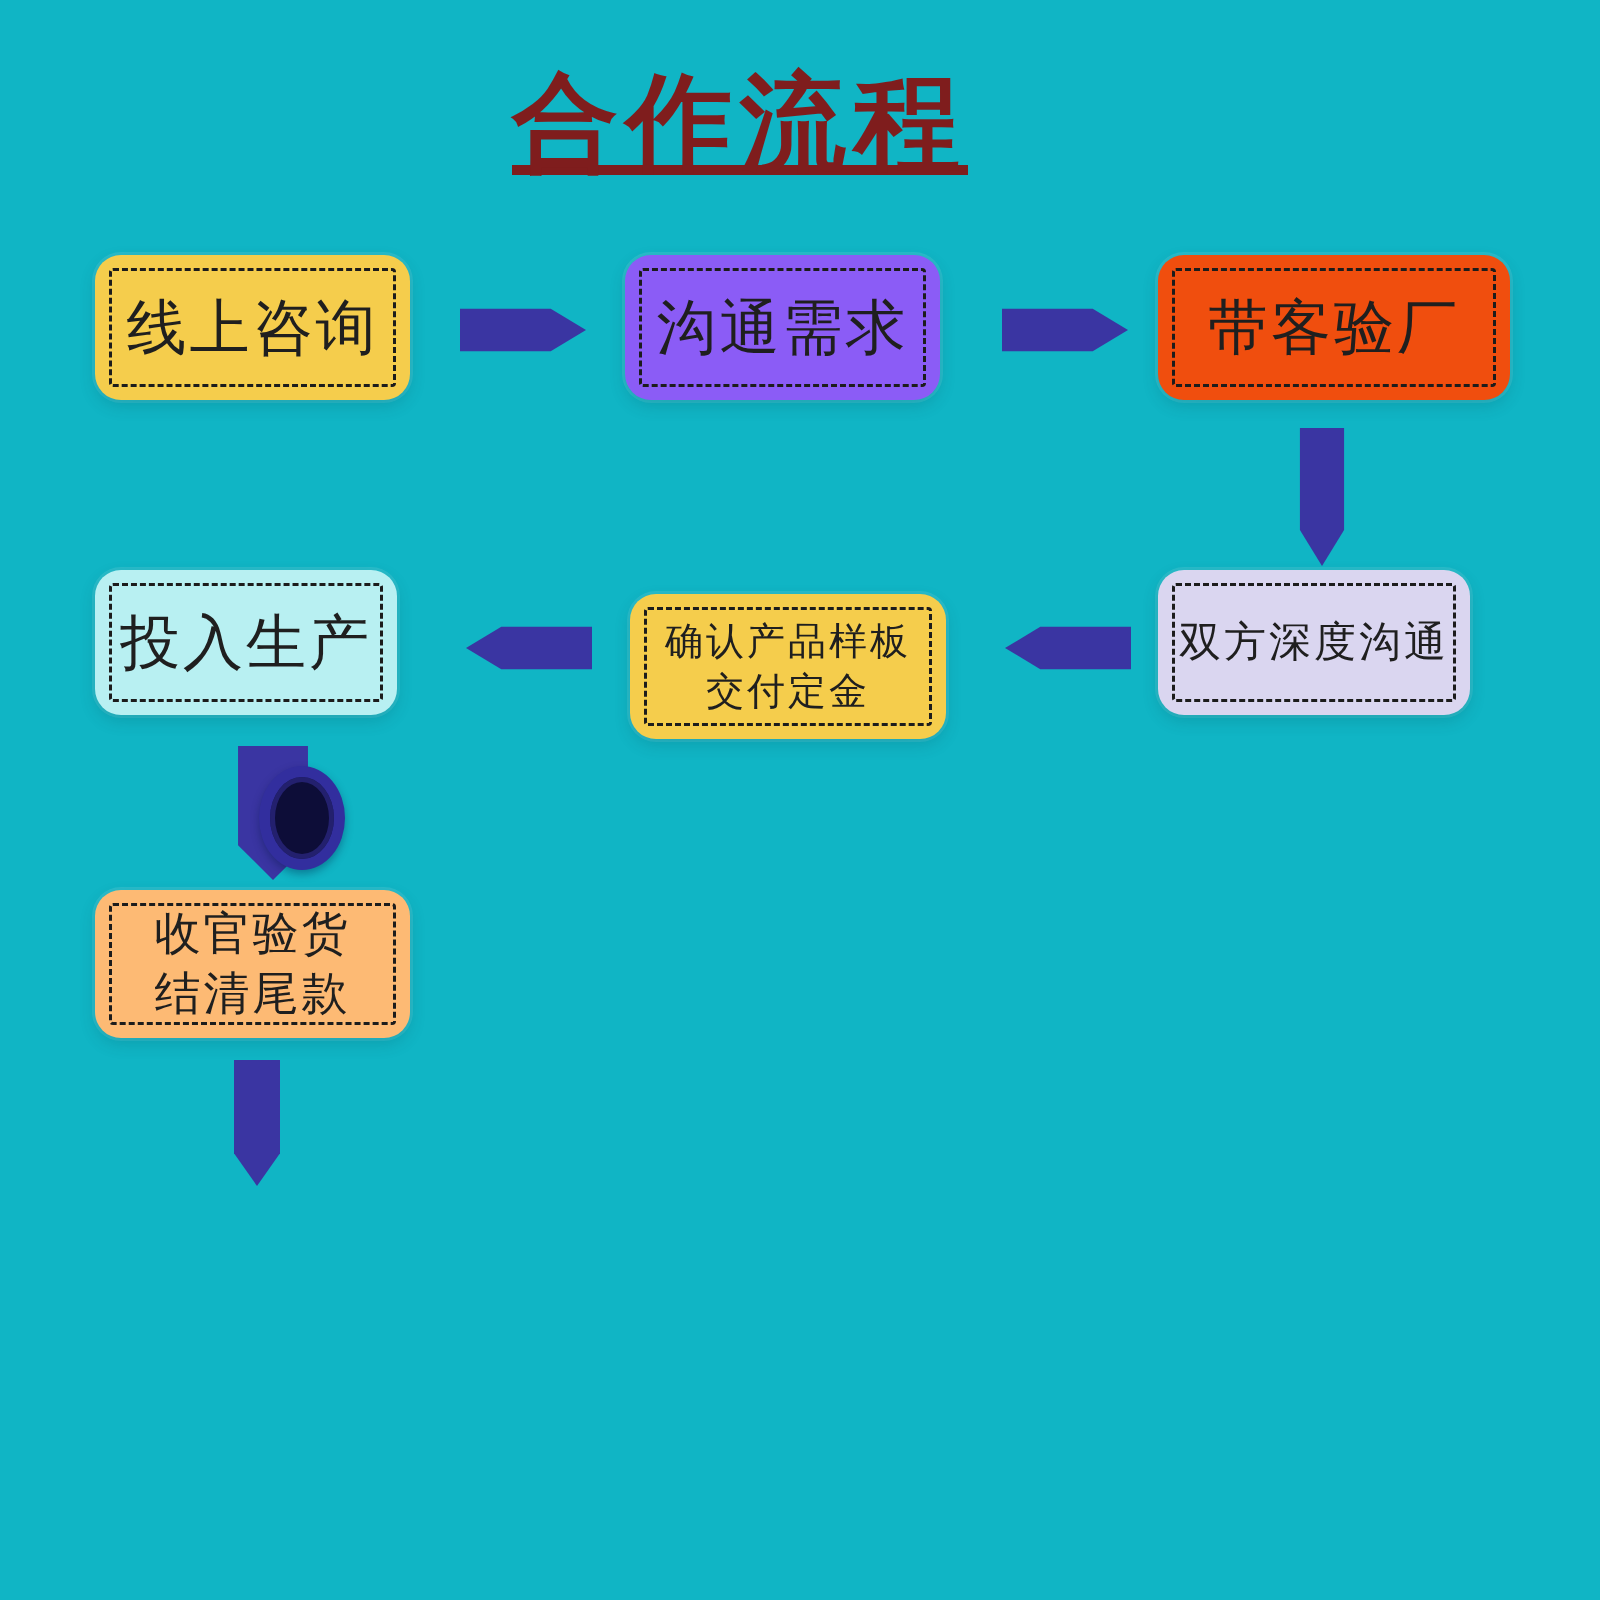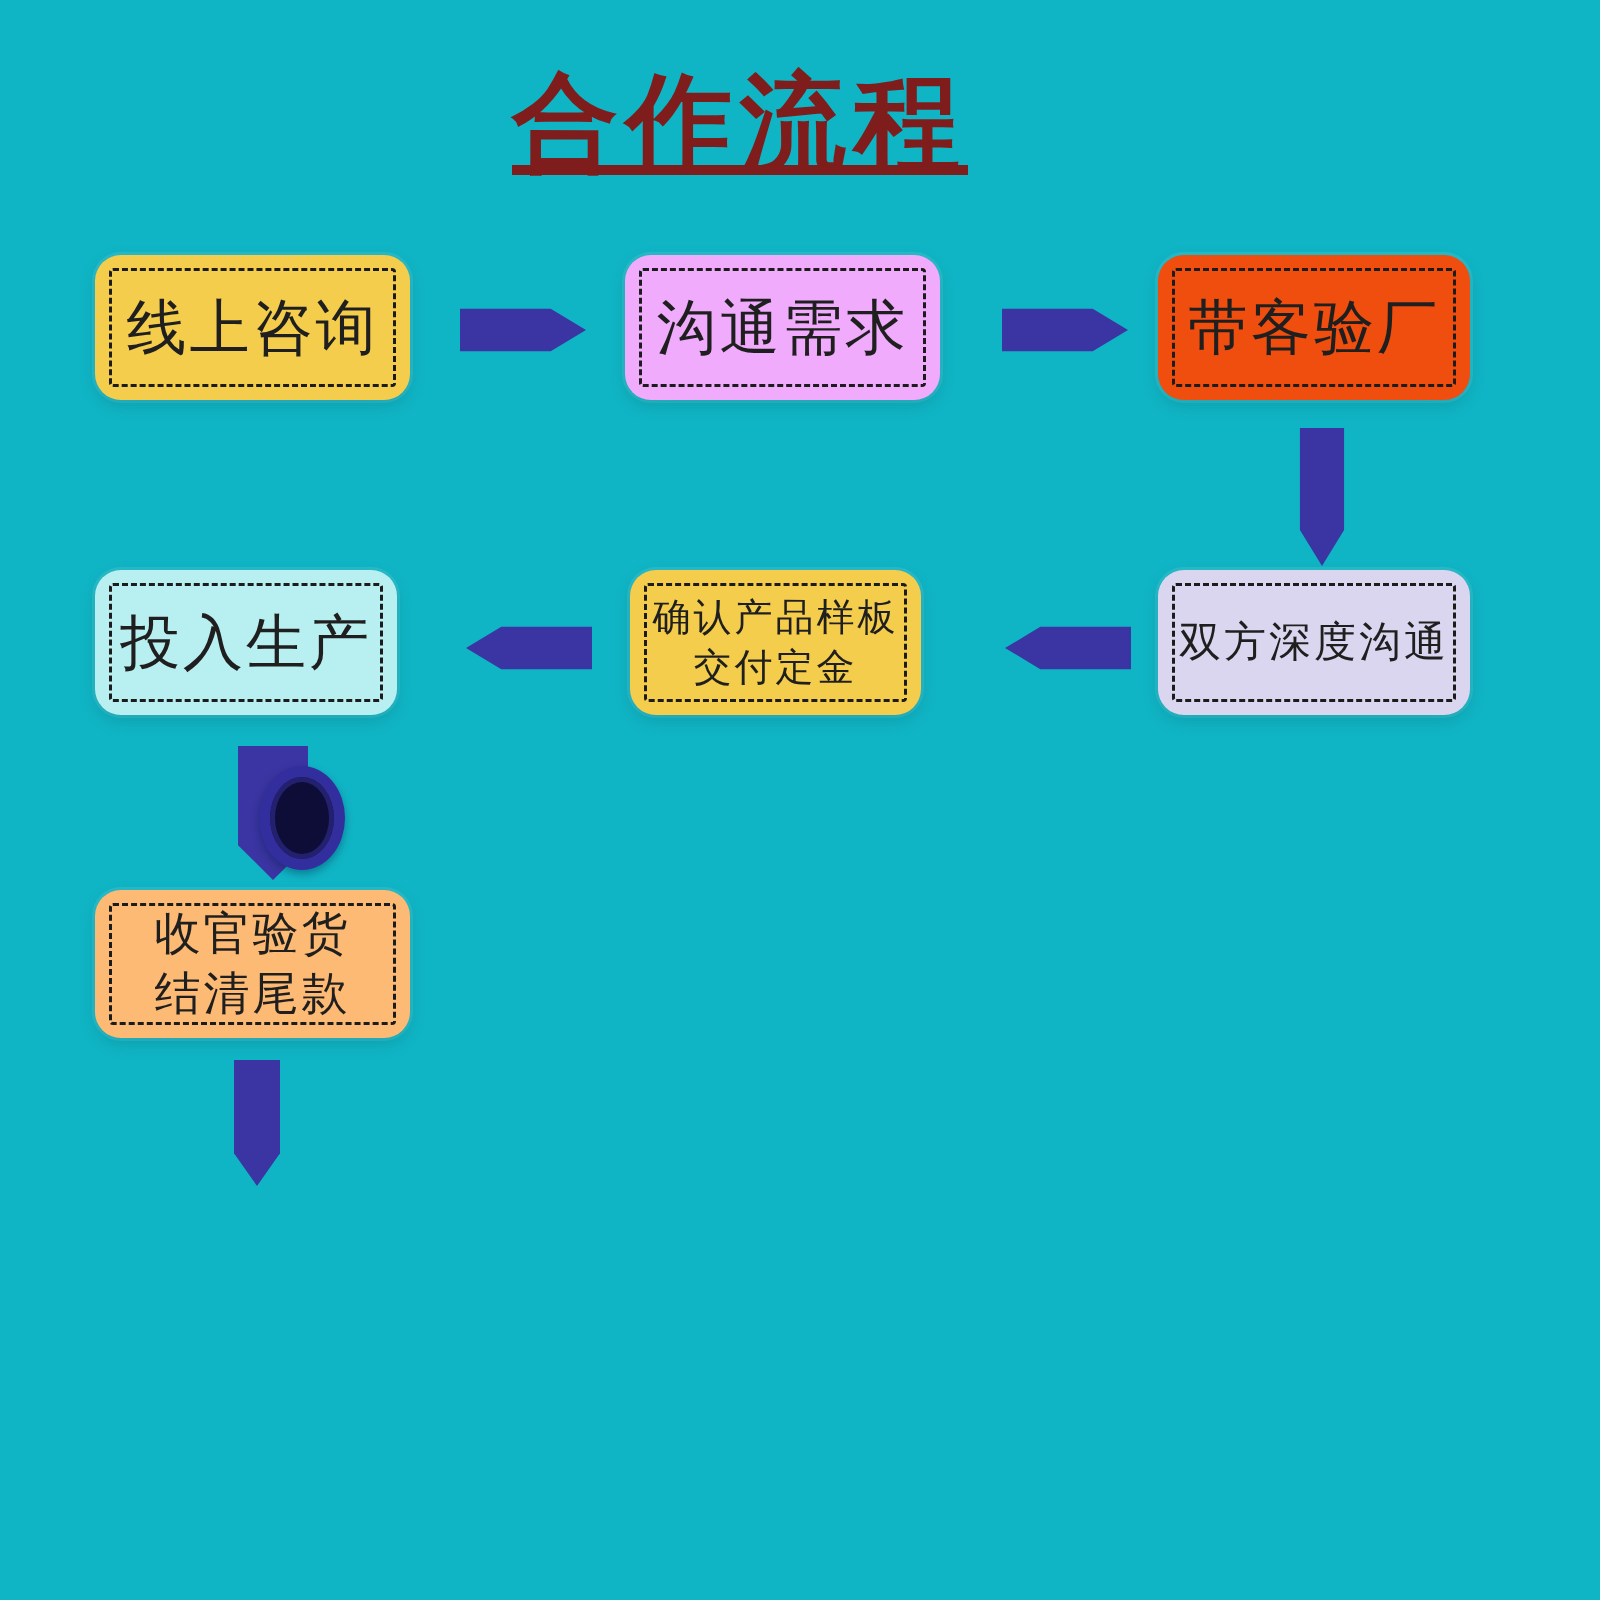--- a/index.html
+++ b/index.html
@@ -67,45 +67,45 @@
   <div class="page-title" style="color: #7f1d1d; text-decoration: underline;">合作流程</div>
 
   <div class="node size-lg" style="left: 95px; top: 255px; width: 315px; height: 145px; background-color: rgb(245, 205, 76);">
     <div class="dash">
       <span class="line">线上咨询</span>
     </div>
   </div>
 
   <div class="arrow right" style="left: 460px; top: 307px; width: 126px; height: 46px; background-color: rgb(58, 53, 162);"></div>
 
-  <div class="node size-lg" style="left: 625px; top: 255px; width: 315px; height: 145px; background-color: #f0abfc;">
+  <div class="node size-lg" style="left: 625px; top: 255px; width: 315px; height: 145px; background-color: #8b5cf6;">
     <div class="dash">
       <span class="line">沟通需求</span>
     </div>
   </div>
 
   <div class="arrow right" style="left: 1002px; top: 307px; width: 126px; height: 46px; background-color: rgb(58, 53, 162);"></div>
 
-  <div class="node size-lg" style="left: 1158px; top: 255px; width: 312px; height: 145px; background-color: rgb(240, 78, 14);">
+  <div class="node size-lg" style="left: 1158px; top: 255px; width: 352px; height: 145px; background-color: rgb(240, 78, 14);">
     <div class="dash">
       <span class="line">带客验厂</span>
     </div>
   </div>
 
   <div class="arrow down" style="left: 1298px; top: 428px; width: 48px; height: 138px; background-color: rgb(58, 53, 162);"></div>
 
   <div class="node size-sm" style="left: 1158px; top: 570px; width: 312px; height: 145px; background-color: rgb(218, 214, 240);">
     <div class="dash">
       <span class="line">双方深度沟通</span>
     </div>
   </div>
 
   <div class="arrow left" style="left: 1005px; top: 625px; width: 126px; height: 46px; background-color: rgb(58, 53, 162);"></div>
 
-  <div class="node size-xs" style="left: 630px; top: 570px; width: 291px; height: 145px; background-color: rgb(245, 205, 76);">
+  <div class="node size-xs" style="left: 630px; top: 594px; width: 316px; height: 145px; background-color: rgb(245, 205, 76);">
     <div class="dash">
       <span class="line">确认产品样板</span>
       <span class="line">交付定金</span>
     </div>
   </div>
 
   <div class="arrow left" style="left: 466px; top: 625px; width: 126px; height: 46px; background-color: rgb(58, 53, 162);"></div>
 
   <div class="node size-lg" style="left: 95px; top: 570px; width: 302px; height: 145px; background-color: rgb(184, 240, 242);">
     <div class="dash">

